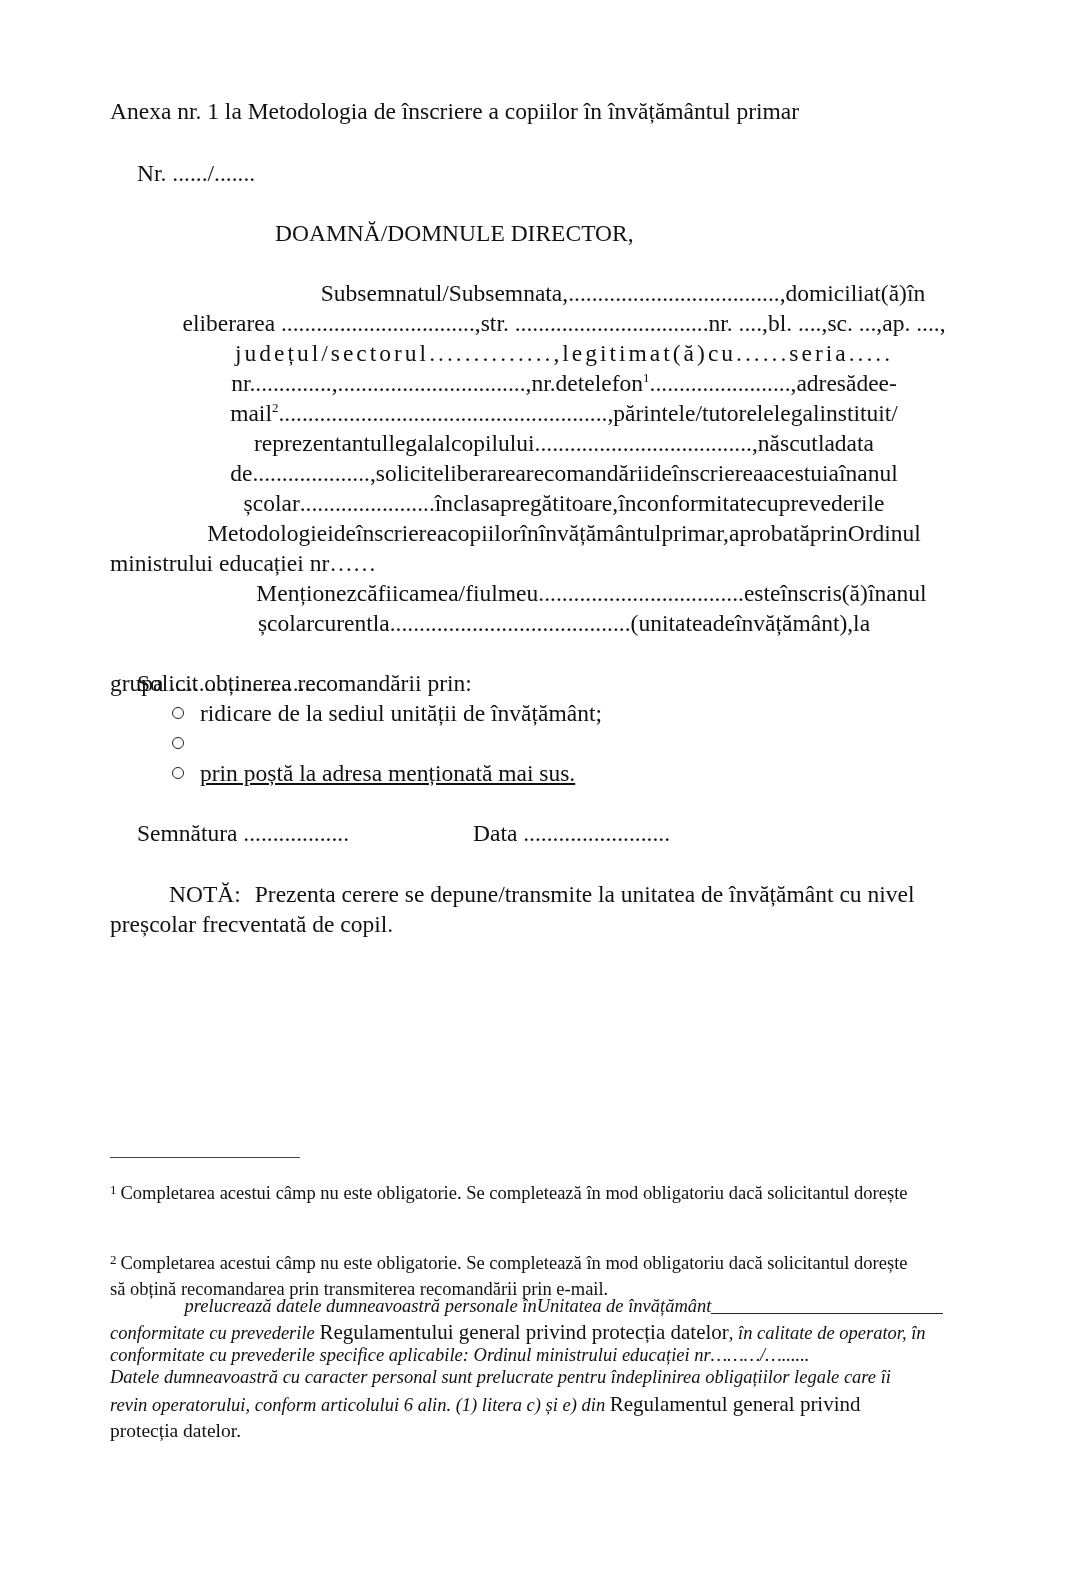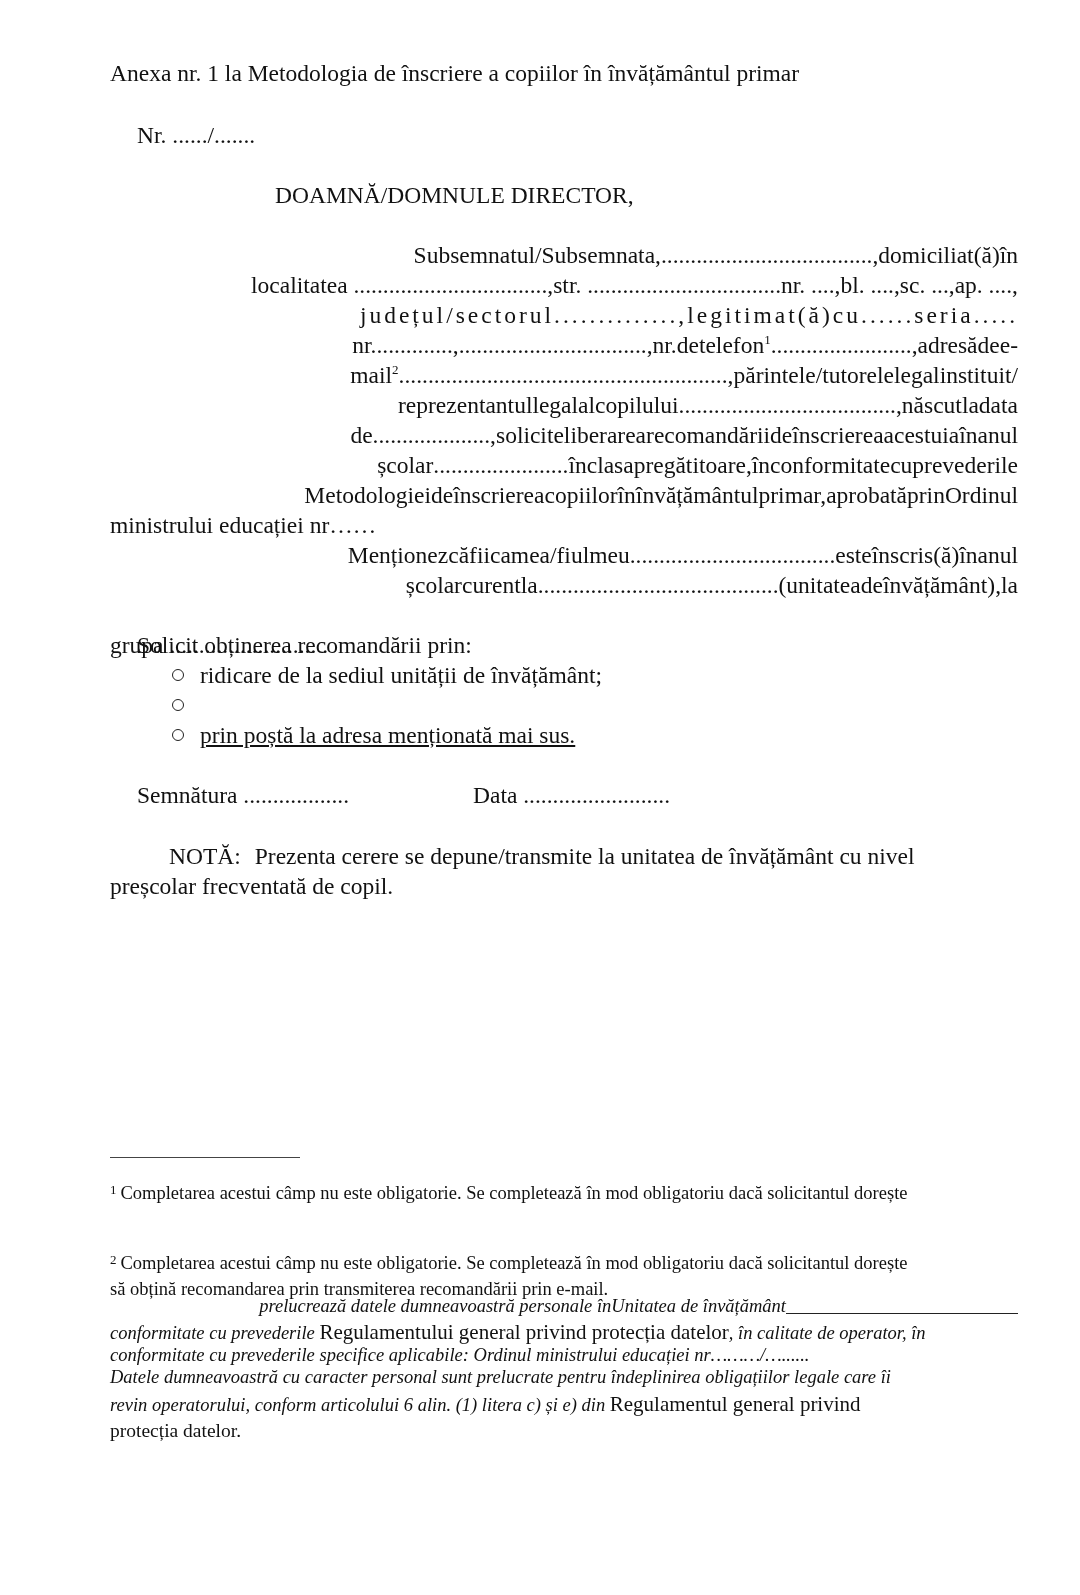--- a/index.html
+++ b/index.html
@@ -2,22 +2,22 @@
 <html><head>
   <meta charset="utf-8">
   <style>
     html, body { margin: 0; padding: 0; background: #ffffff; }
     body {
       width: 1080px; height: 1595px; position: relative; overflow: hidden;
       font-family: "Liberation Serif", "DejaVu Serif", serif;
       color: #111111;
     }
     .abs { position: absolute; white-space: nowrap; }
-    .t24 { font-size: 23.5px; line-height: 30px; }
-    .just { display: flex; justify-content: flex-end; width: 908px; }
+    .t24 { font-size: 23.5px; line-height: 30px; margin-top: 38px; }
+    .just { display: flex; justify-content: center; width: 908px; }
     .just span { white-space: pre; }
     .sup { font-size: 13px; vertical-align: super; line-height: 0; }
     .bullet { display: inline-block; width: 12px; height: 12px; border: 1.6px solid #222; border-radius: 50%; margin-right: 16px; vertical-align: 2px; box-sizing: border-box; }
     .fn { font-size: 18.5px; line-height: 26px; }
     .fnsup { font-size: 13px; vertical-align: 5px; margin-right: 4px; }
     .it { font-style: italic; }
     .rule { position: absolute; left: 110px; top: 1157px; width: 190px; height: 1px; background: #444; }
     .uline { display:inline-block; width: 232px; border-bottom: 1px solid #222; height: 18px; vertical-align: -2px; }
   </style>
 </head>
@@ -30,21 +30,21 @@
   <div class="abs t24" style="left:275px; top:180px;">DOAMNĂ/DOMNULE DIRECTOR,</div>
 
   <div class="abs t24 just" style="left:228px; top:240px; width:790px;">
     <span>Subsemnatul/Subsemnata,</span>
     <span>....................................,</span>
     <span>domiciliat(ă)</span>
     <span>în</span>
   </div>
 
   <div class="abs t24 just" style="left:110px; top:270px;">
-    <span>localitatea .................................,</span>
+    <span>eliberarea .................................,</span>
     <span>str. .................................</span>
     <span>nr. ....,</span>
     <span>bl. ....,</span>
     <span>sc. ...,</span>
     <span>ap. ....,</span>
   </div>
 
   <div class="abs t24 just" style="left:110px; top:300px; letter-spacing:3px;">
     <span>județul/sectorul</span>
     <span>..............,</span>

